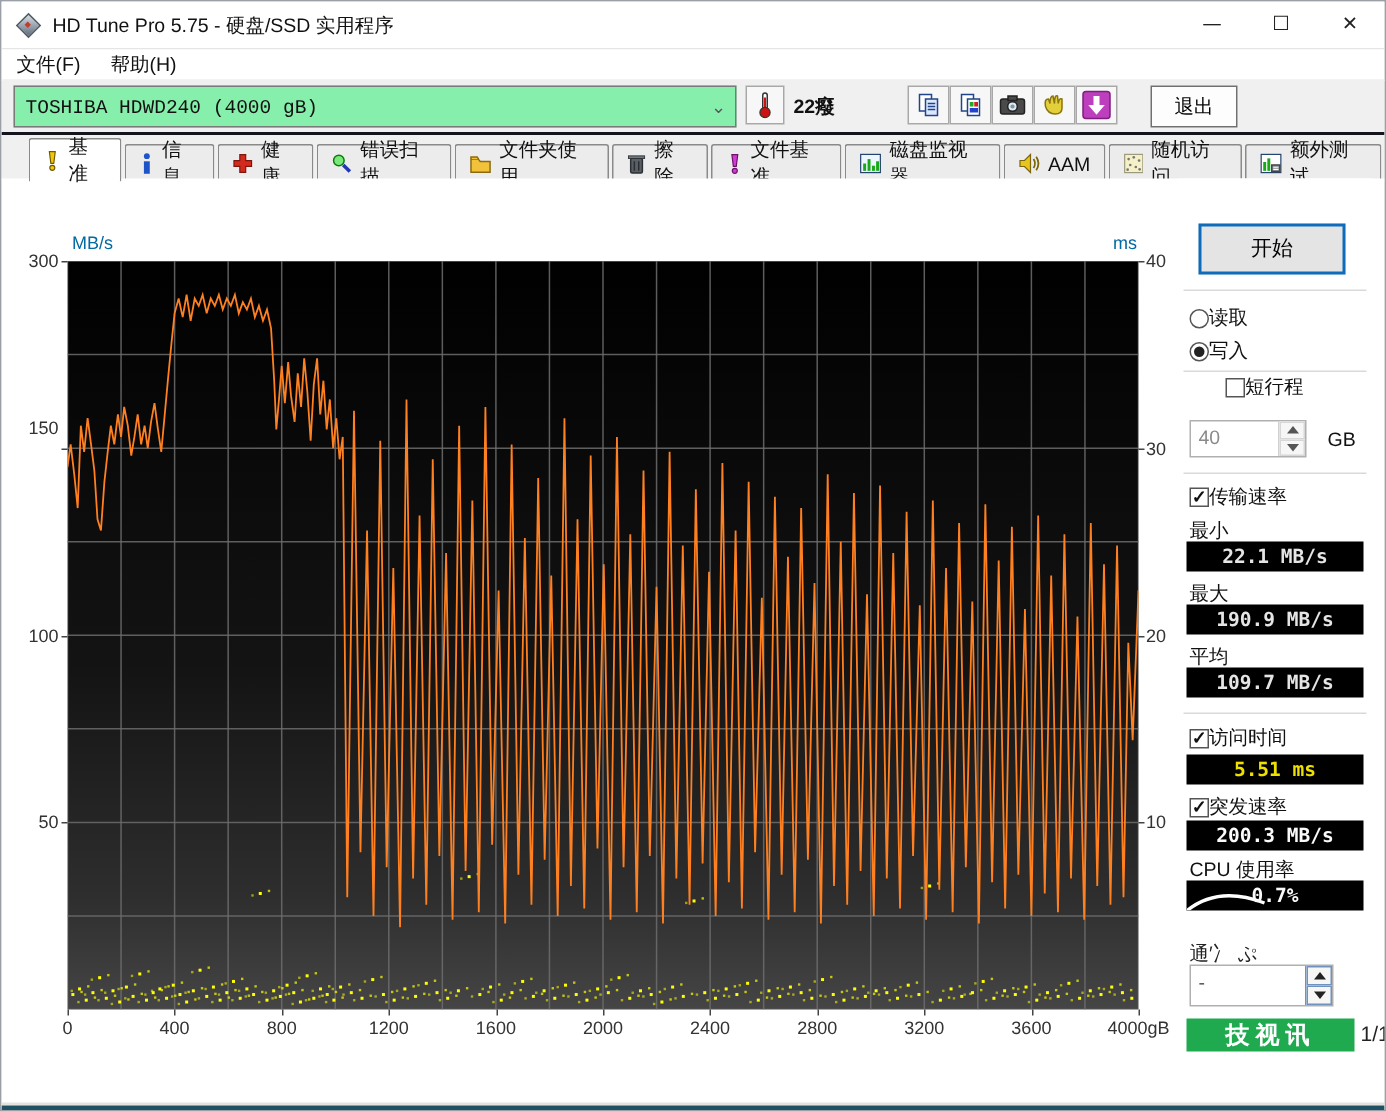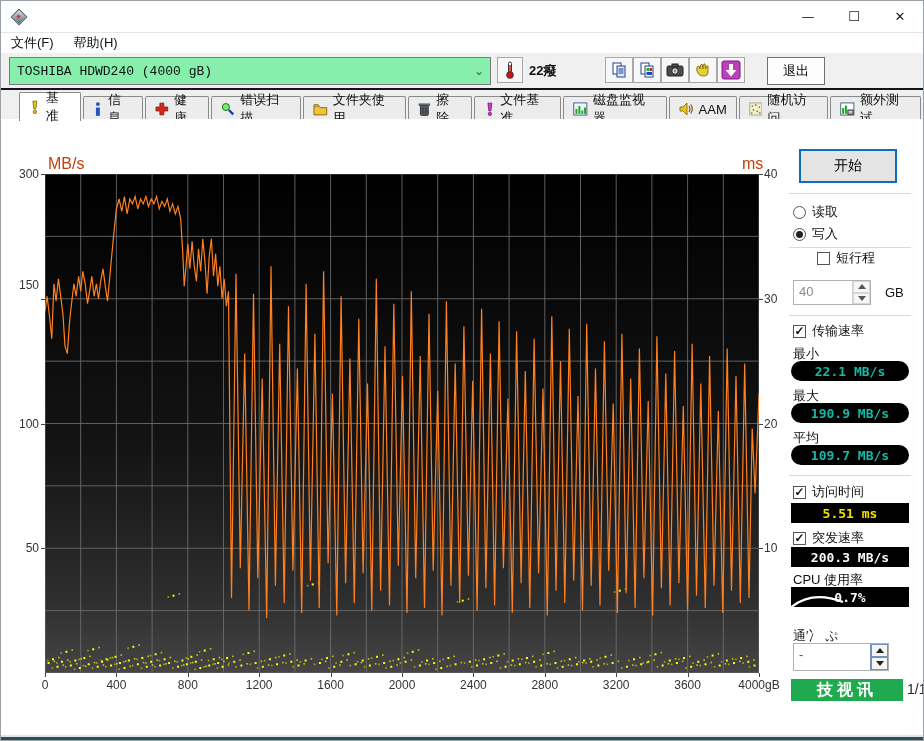--- a/index.html
+++ b/index.html
@@ -29,56 +29,57 @@
   .temp-text{position:absolute;left:528px;top:9px;font-size:13px;font-weight:bold;color:#111;}
   .exit-btn{position:absolute;left:766px;top:4px;width:56px;height:26px;background:#fdfdfd;border:1px solid #707070;font-size:13px;display:flex;align-items:center;justify-content:center;}
   
   .tabbar{position:absolute;left:0;top:89px;width:100%;height:31px;background:#f0f0f0;display:flex;align-items:flex-end;padding-left:18px;box-sizing:border-box;}
   .tab{height:24px;display:flex;align-items:center;gap:5px;padding:0 9px;border:1px solid #8a8a8a;border-bottom:none;border-radius:2px 2px 0 0;background:#ececec;margin-right:2px;font-size:13px;color:#111;}
   .tab.active{height:28px;background:#ffffff;position:relative;z-index:2;}
   .tab svg{display:block;}
   
   .main{position:absolute;left:0;top:118px;width:100%;height:619px;background:#ffffff;}
   .plot{position:absolute;left:44px;top:55px;width:714px;height:499px;}
-  .axis-label{position:absolute;font-size:16px;color:#c2410c;}
+  .axis-label{position:absolute;font-size:12px;color:#0369a1;}
   .ytick{position:absolute;font-size:12px;color:#333;width:34px;text-align:right;}
   .ytick-r{position:absolute;font-size:12px;color:#333;left:763px;}
   .xtick{position:absolute;font-size:12px;color:#333;transform:translateX(-50%);white-space:nowrap;}
   .tickmark{position:absolute;background:#444;}
   
   .panel{position:absolute;left:784px;top:118px;width:130px;height:619px;background:#fff;font-size:13px;}
   .start-btn{position:absolute;left:14px;top:30px;width:94px;height:30px;background:#e4e4e4;border:2px solid #0f6cbd;font-size:14px;color:#000;display:flex;align-items:center;justify-content:center;}
   .sep{position:absolute;left:4px;width:122px;height:1px;background:#d9d9d9;}
-  .ctl-row{position:absolute;left:8px;display:flex;align-items:center;gap:6px;color:#111;}
+  .ctl-row{position:absolute;left:8px;display:flex;align-items:center;color:#111;}
   .radio{width:13px;height:13px;border:1px solid #555;border-radius:50%;background:#fff;position:relative;box-sizing:border-box;}
   .radio.sel::after{content:"";position:absolute;left:2px;top:2px;width:7px;height:7px;border-radius:50%;background:#222;}
   .cbx{width:13px;height:13px;border:1px solid #555;background:#fff;box-sizing:border-box;font-size:12px;line-height:11px;text-align:center;color:#111;font-weight:bold;}
   .spin{position:absolute;display:flex;border:1px solid #b0b0b0;background:#fff;box-sizing:border-box;}
   .spin .sval{flex:1;font-size:13px;color:#8a8a8a;padding:3px 5px;}
   .spin .arrows{width:17px;border-left:1px solid #d0d0d0;display:flex;flex-direction:column;}
   .spin .ar{flex:1;display:flex;align-items:center;justify-content:center;border:1px solid #d7d7d7;background:#f6f6f6;}
   .tri-up{width:0;height:0;border-left:4px solid transparent;border-right:4px solid transparent;border-bottom:5px solid #555;}
   .tri-dn{width:0;height:0;border-left:4px solid transparent;border-right:4px solid transparent;border-top:5px solid #555;}
   .vlabel{position:absolute;left:8px;color:#111;}
   .vbox{position:absolute;left:6px;width:118px;height:20px;background:#000;display:flex;align-items:center;justify-content:center;font-family:"DejaVu Sans Mono",monospace;font-weight:bold;font-size:13px;overflow:hidden;}
-  .cyan{color:#14b8a6;border-radius:10px;} .yel{color:#f0e000;} .wht{color:#fafafa;}
+  .cyan{color:#e5e5e5;} .yel{color:#f0e000;} .wht{color:#fafafa;}
   .badge{position:absolute;left:6px;top:560px;width:112px;height:22px;background:#1faa50;color:#fff;font-weight:bold;font-size:16px;display:flex;align-items:center;justify-content:center;letter-spacing:4px;overflow:hidden;}
   .pageno{position:absolute;left:122px;top:562px;font-size:14px;color:#222;}
   .garble{position:absolute;left:8px;top:508px;font-size:13px;color:#222;}
   .bottomline{position:absolute;left:0;bottom:0;width:100%;height:3px;background:#1d5163;}
   .grayline{position:absolute;left:0;bottom:3px;width:100%;height:2px;background:#e6e3df;}
 </style>
 </head>
 <body>
 
 <div class="titlebar">
   <div class="app-icon">
       <div class="gem"></div>
       <div class="gem-dot"></div>
     </div>
+  <div class="title-text">HD Tune Pro 5.75 - 硬盘/SSD 实用程序</div>
   <div class="win-controls">
     <div class="win-btn">—</div>
     <div class="win-btn">☐</div>
     <div class="win-btn">✕</div>
   </div>
 </div>
 
 <div class="menubar">
   <div class="menu-item">文件(F)</div>
   <div class="menu-item">帮助(H)</div>

